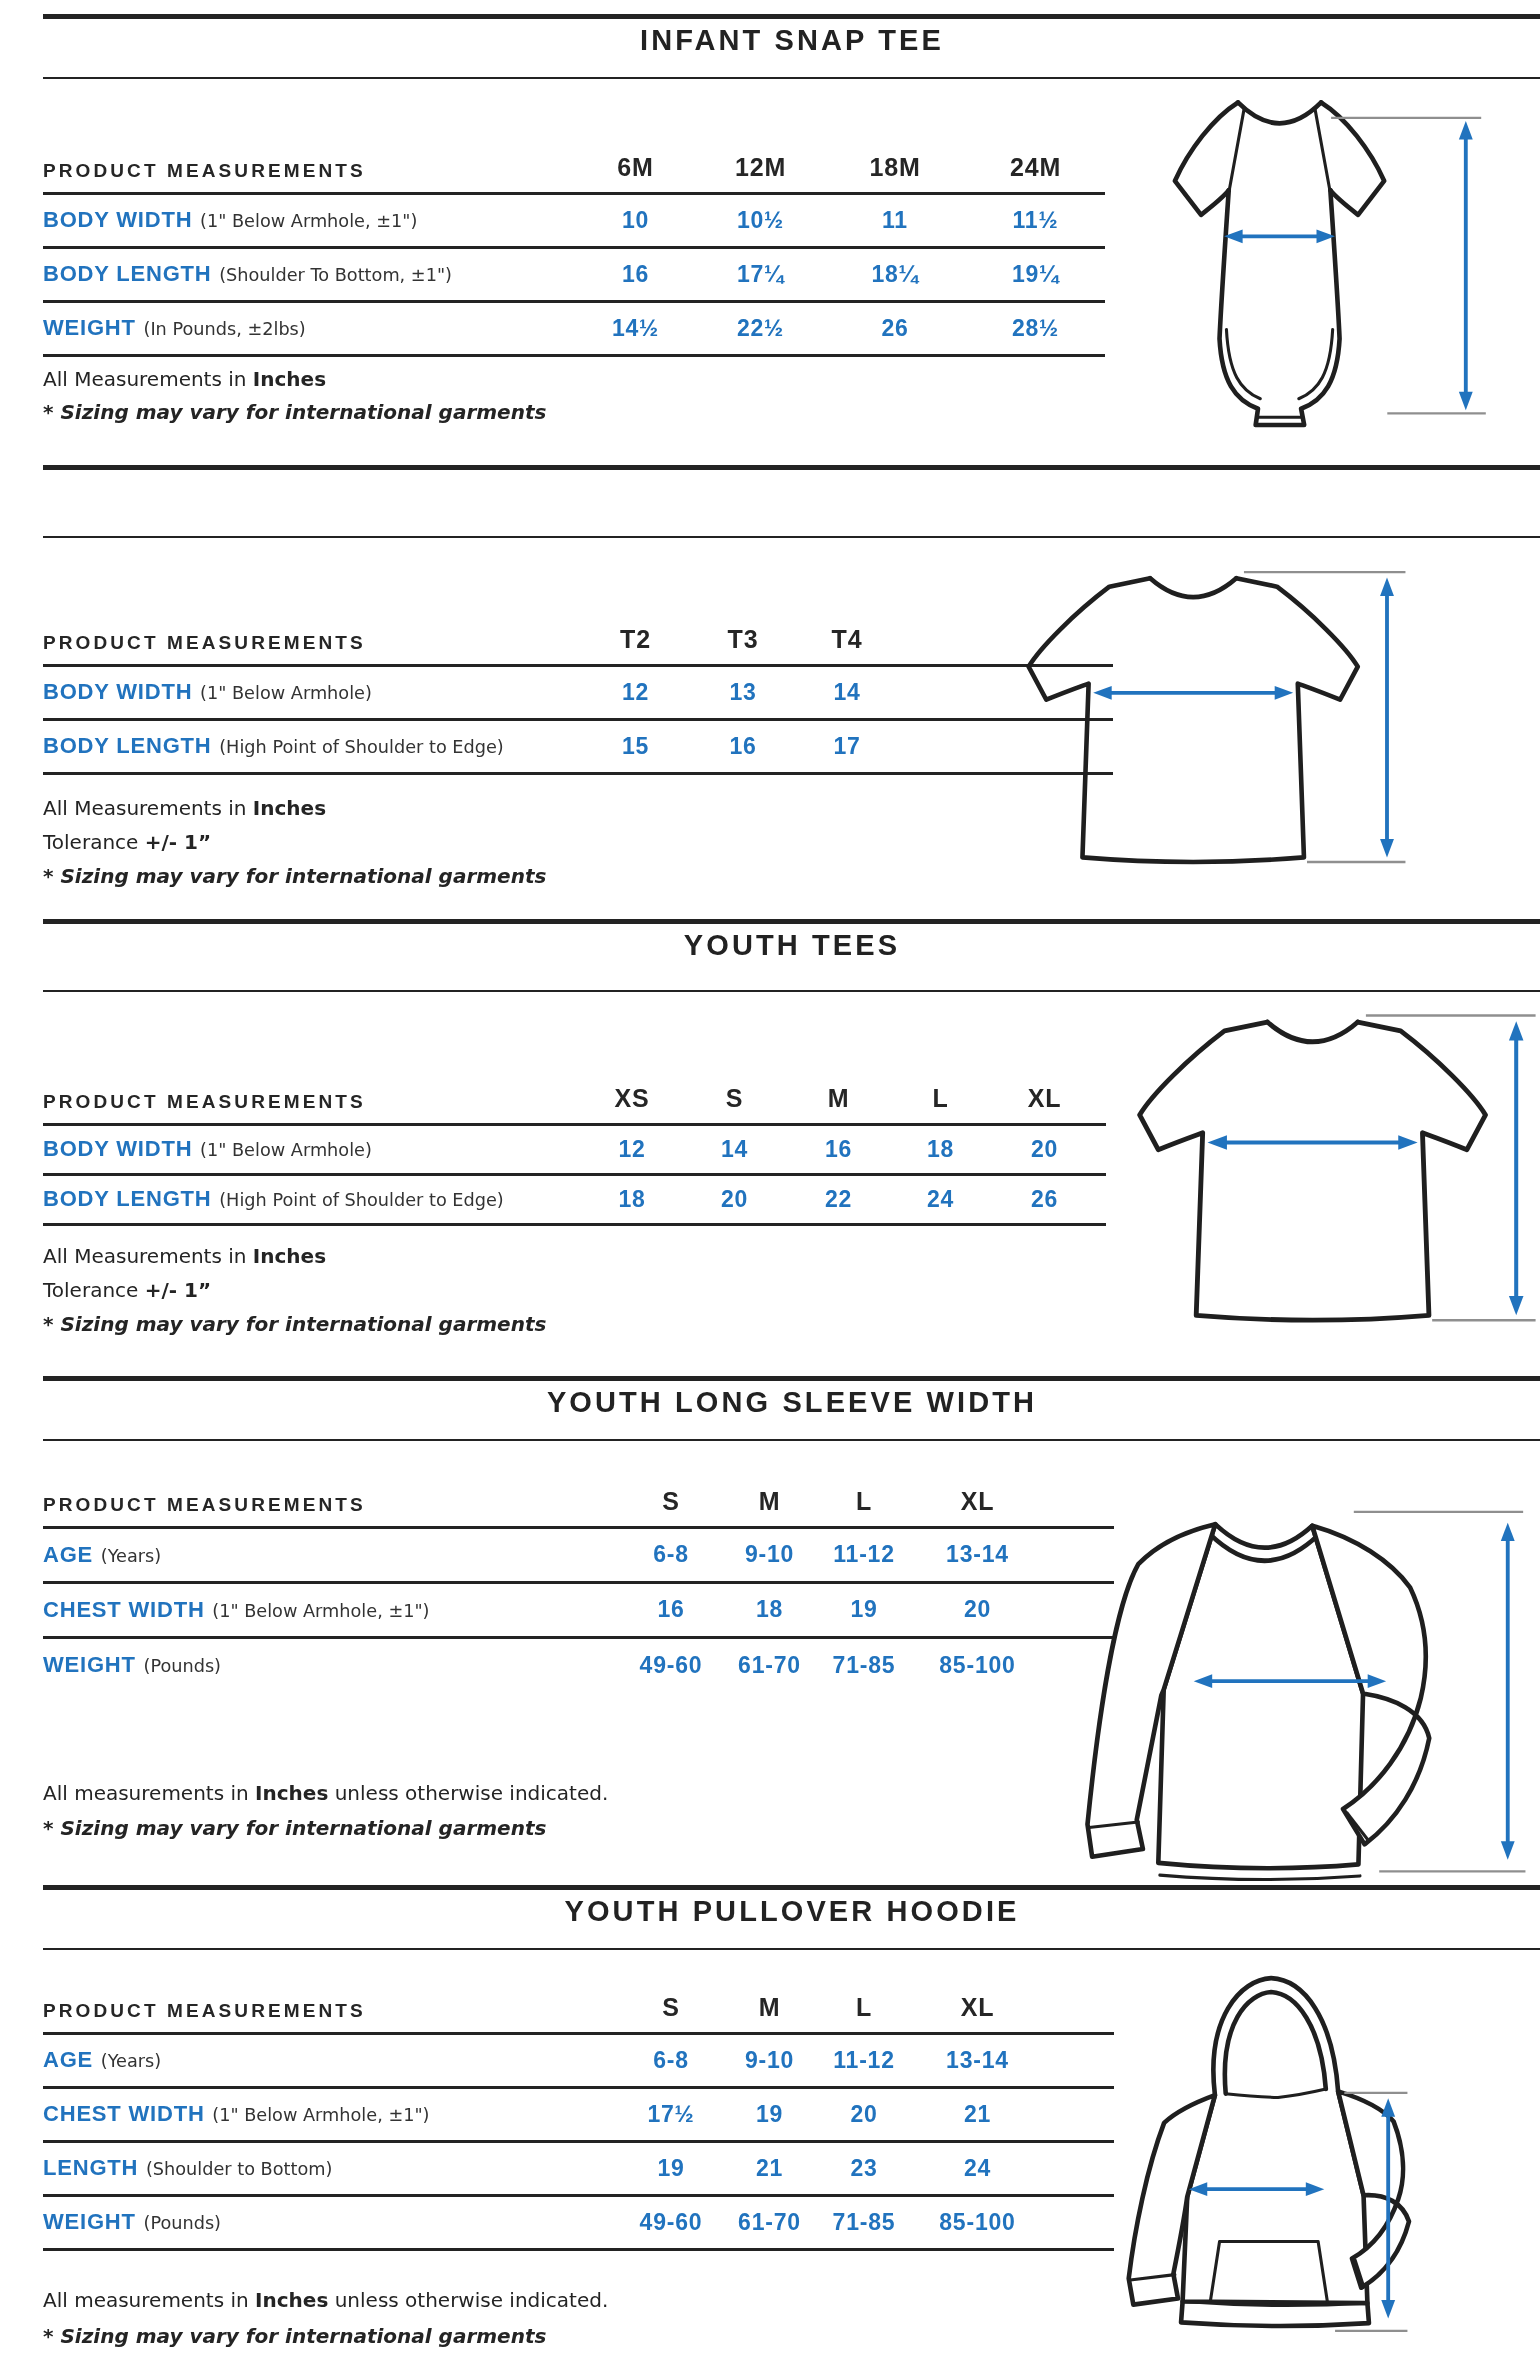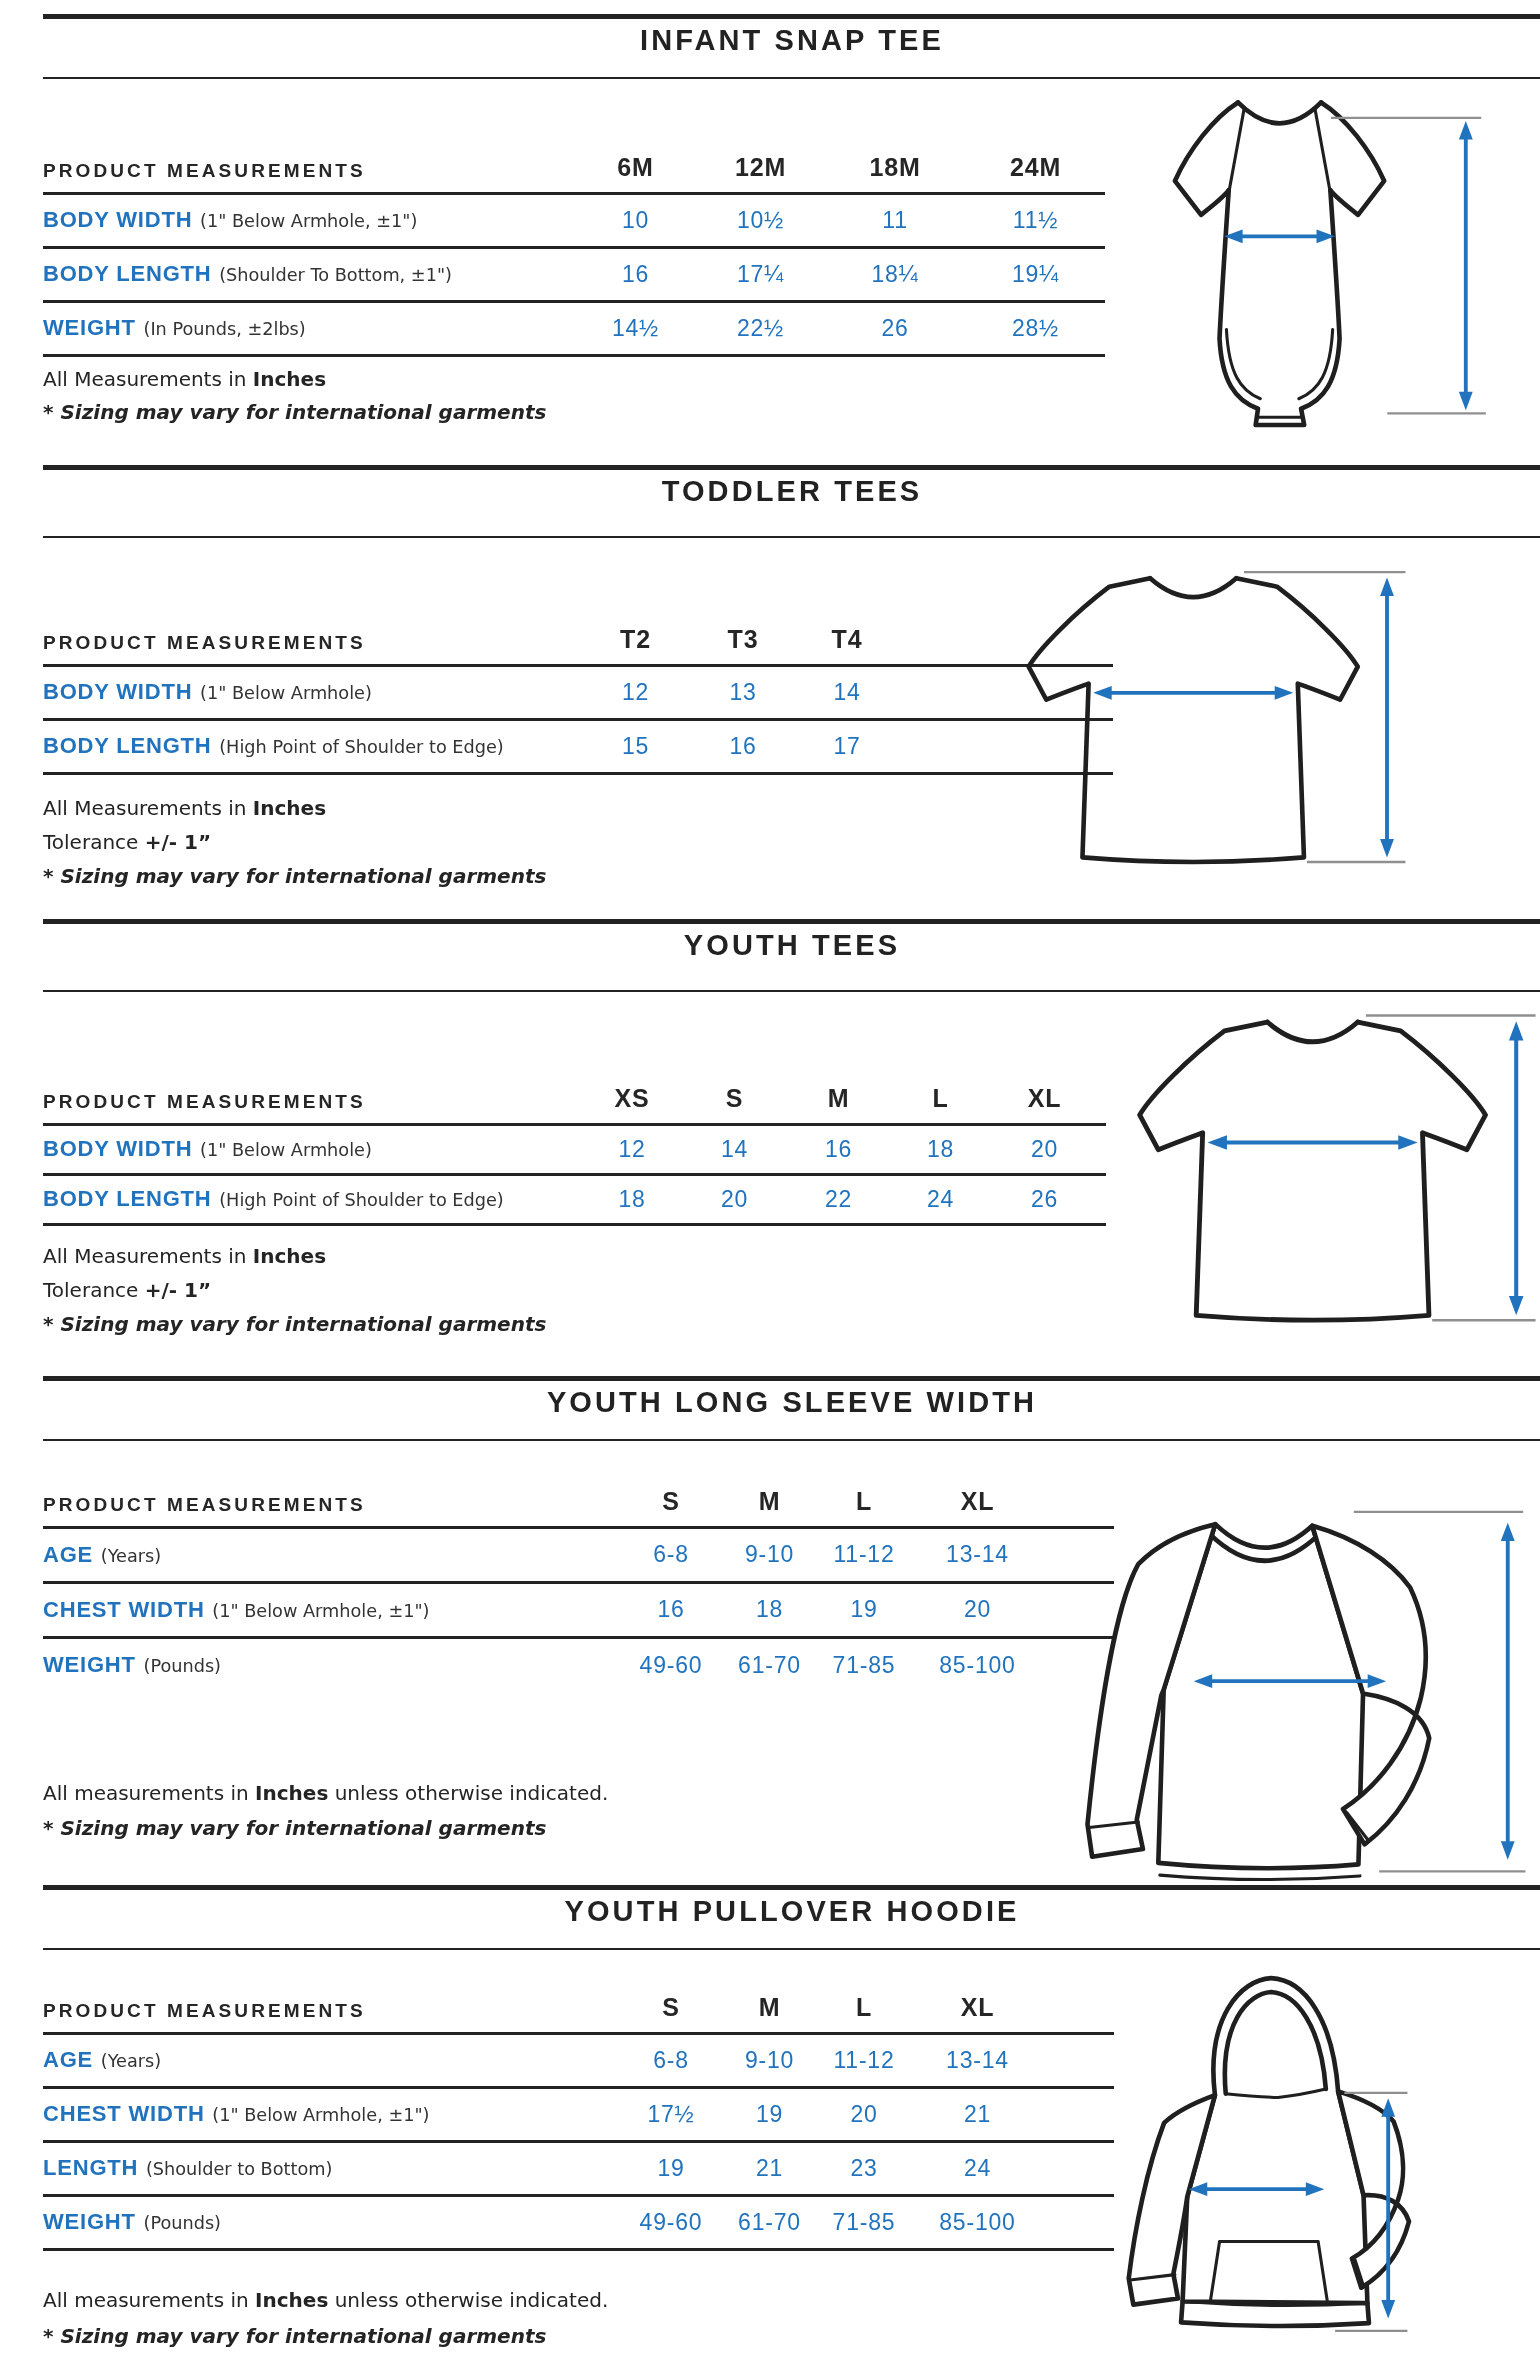--- a/index.html
+++ b/index.html
@@ -41,21 +41,21 @@
   tr.head td{vertical-align:bottom;padding-bottom:9.2px;border-bottom:3.1px solid var(--rule-dark);}
   tr.data{height:54px;}
   .s3 tr.data{height:50px;}
   .s4 tr.data{height:55px;}
   tr.data td{border-bottom:3.1px solid var(--rule-dark);}
   tr.data.nobdr td{border-bottom:none;}
   .hl{font-weight:700;font-size:19px;letter-spacing:3.1px;color:#262626;}
   .hc{font-weight:700;font-size:25px;letter-spacing:0.8px;color:#262626;text-align:center;}
   .rl{font-weight:700;font-size:22px;letter-spacing:0.8px;color:var(--accent-blue);}
   .rn{font-size:17.7px;color:#333;font-family:"DejaVu Sans",sans-serif;margin-left:7.7px;}
-  .v{font-weight:400;font-size:23px;letter-spacing:0.8px;color:var(--accent-blue);text-align:center;}
+  .v{font-weight:700;font-size:23px;letter-spacing:0.8px;color:var(--accent-blue);text-align:center;}
 
   .note{position:absolute;left:31px;font-family:"DejaVu Sans",sans-serif;font-size:20px;color:#242424;white-space:nowrap;}
   .note b{font-weight:700;}
   .note.sizing{font-style:italic;font-weight:700;}
   .s1 .n1{top:367px;} .s1 .sizing{top:400px;}
   .s2 .n1{top:345px;} .s2 .n2{top:379px;} .s2 .sizing{top:413px;}
   .s3 .n1{top:339px;} .s3 .n2{top:373px;} .s3 .sizing{top:407px;}
   .s4 .n1{top:419px;} .s4 .sizing{top:454px;}
   .s5 .n1{top:417px;} .s5 .sizing{top:453px;}
 
@@ -150,21 +150,20 @@
           <line x1="448" y1="80" x2="448" y2="420"></line>
           <polygon points="448,62 439,86 457,86"></polygon>
           <polygon points="448,438 439,414 457,414"></polygon>
         </g>
       </svg>
     </div>
   </div>
 
   <div class="sec s2">
     <div class="sep"></div>
-    <div class="title">TODDLER TEES</div>
     <div class="trule"></div>
 
     <table class="meas">
       <colgroup>
           <col style="width:531px">
           <col style="width:123px">
           <col style="width:92px">
           <col style="width:116px">
           <col style="width:208px">
         </colgroup>

